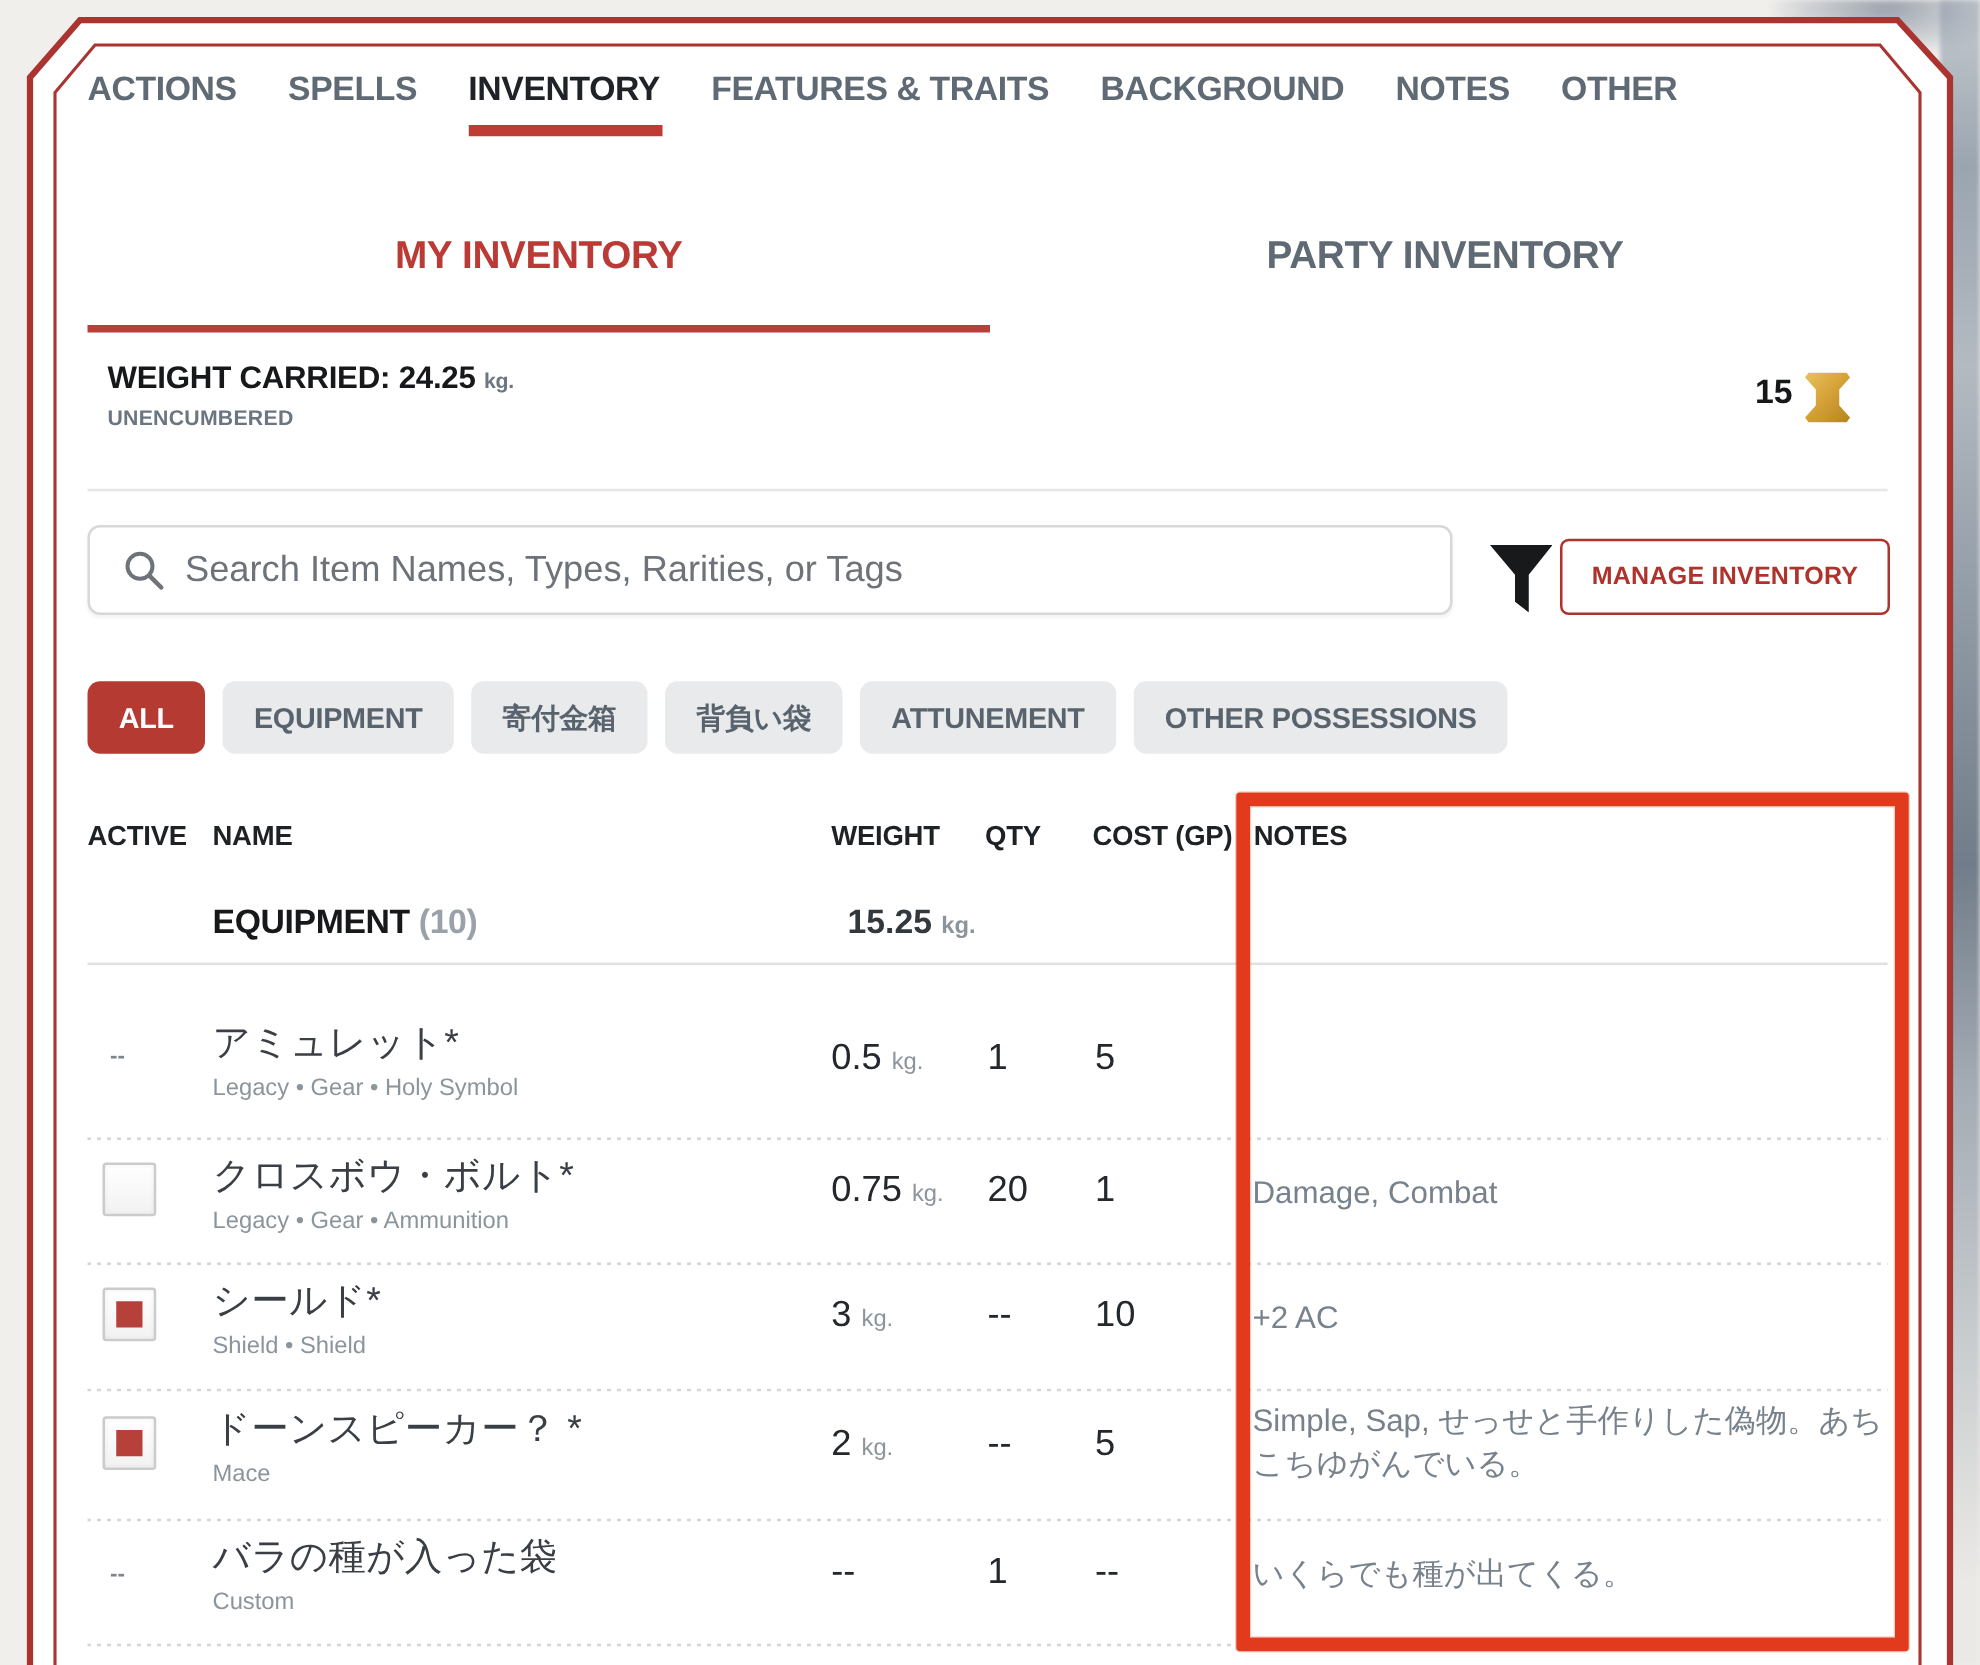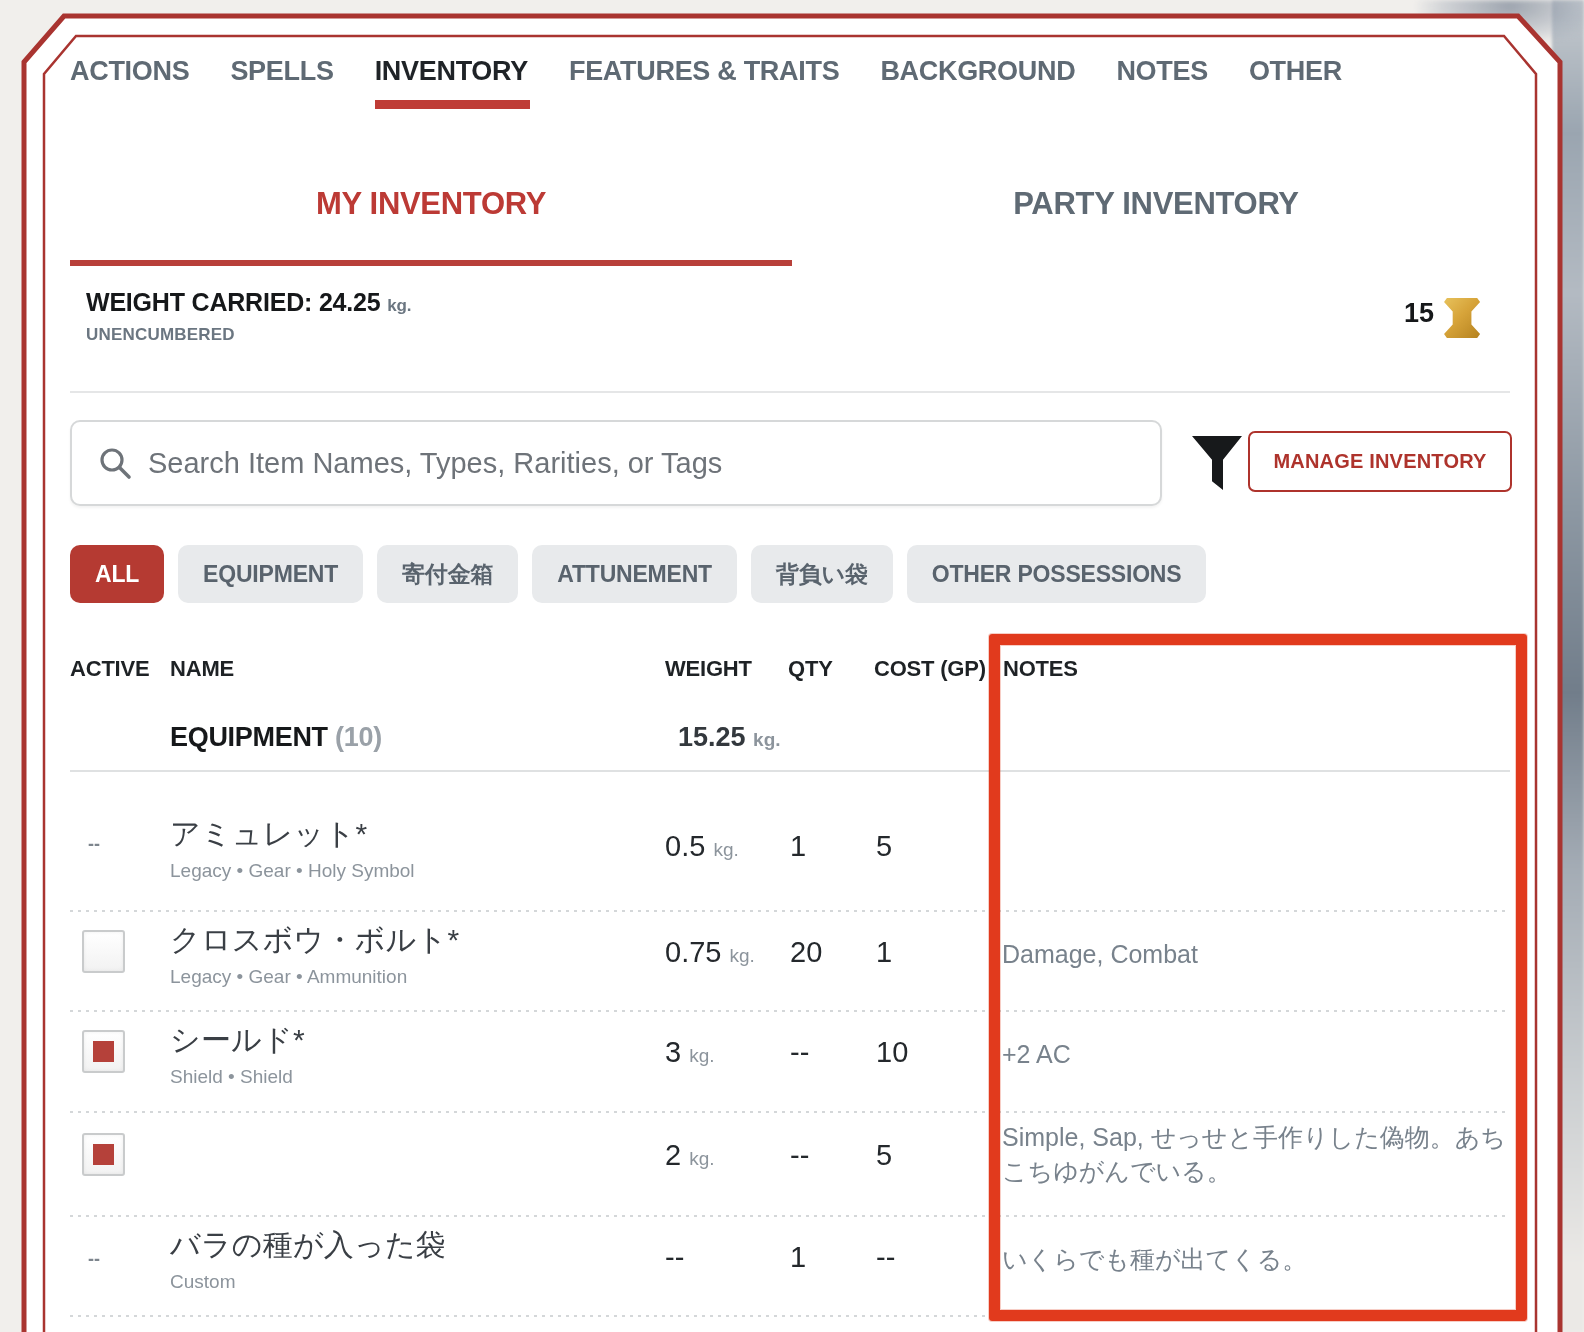--- a/index.html
+++ b/index.html
@@ -39,21 +39,21 @@
   
   .coin-wrap { position:absolute; left:1404px; top:298px; display:flex; align-items:flex-start; gap:10px; cursor:pointer; }
   .coin-amount { font-size:27px; font-weight:bold; color:#16181a; }
   .coin-icon { width:36px; height:40px; background:linear-gradient(135deg,#e7c25c 0%,#d7a43a 45%,#b5821f 100%);
     clip-path:polygon(8% 0,92% 0,100% 10%,76% 34%,76% 66%,100% 90%,92% 100%,8% 100%,0 90%,24% 66%,24% 34%,0 10%);
     filter:drop-shadow(0 0 1px #8a6314); }
 
   .divider-top { position:absolute; left:70px; top:391px; width:1440px; height:2px; background:#e5e6e7; }
 
   
-  .search-box { position:absolute; left:70px; top:420px; width:1092px; height:86px; background:#fff; border:2px solid #d6d8d9; border-radius:10px; box-shadow:0 2px 3px rgba(0,0,0,0.05); display:flex; align-items:center; }
+  .search-box { position:absolute; left:70px; top:420px; width:1092px; height:72px; background:#fff; border:2px solid #d6d8d9; border-radius:10px; box-shadow:0 2px 3px rgba(0,0,0,0.05); display:flex; align-items:center; }
   .search-icon { margin-left:26px; width:34px; height:34px; flex:0 0 auto; }
   .search-input { flex:1; border:none; outline:none; font-size:29px; color:#3a3f45; padding:0 20px 0 16px; font-family:"Liberation Sans",sans-serif; background:transparent; }
   .search-input::placeholder { color:#6e7379; opacity:1; }
 
   .funnel-icon { position:absolute; left:1192px; top:436px; width:50px; height:54px; background:#17191b;
     clip-path:polygon(0 0,100% 0,62% 44%,62% 100%,40% 84%,40% 44%); cursor:pointer; }
 
   .manage-btn { position:absolute; left:1248px; top:431px; width:264px; height:61px; background:#fff; border:2px solid #ae332c; border-radius:7px; color:#ae332c; font-size:20px; font-weight:bold; letter-spacing:0.2px; display:flex; align-items:center; justify-content:center; cursor:pointer; }
 
   
@@ -140,22 +140,22 @@
       </svg>
       <input class="search-input" type="text" placeholder="Search Item Names, Types, Rarities, or Tags" style="">
     </div>
     <div class="funnel-icon"></div>
     <button class="manage-btn">MANAGE INVENTORY</button>
 
     <div class="chips">
       <div class="chip active">ALL</div>
       <div class="chip">EQUIPMENT</div>
       <div class="chip">寄付金箱</div>
+      <div class="chip">背負い袋</div>
       <div class="chip">ATTUNEMENT</div>
-      <div class="chip">背負い袋</div>
       <div class="chip">OTHER POSSESSIONS</div>
     </div>
 
     <div class="thead th-active">ACTIVE</div>
     <div class="thead th-name">NAME</div>
     <div class="thead th-weight">WEIGHT</div>
     <div class="thead th-qty">QTY</div>
     <div class="thead th-cost">COST (GP)</div>
     <div class="thead th-notes">NOTES</div>
 
@@ -212,20 +212,24 @@
         <span class="unit">kg.</span>
       </div>
       <div class="cell-qty" style="top:24px">--</div>
       <div class="cell-cost" style="top:24px">10</div>
       <div class="cell-notes" style="top:26px">+2 AC</div>
     </div>
     <div class="divider-dot" style="top:1111px"></div>
 
     <div class="row" style="top:1113px;height:100px">
       <div class="checkbox checked" style="top:20px"></div>
+      <div class="name-wrap" style="top:10px">
+        <div class="item-name">ドーンスピーカー？ *</div>
+        <div class="item-meta">Mace</div>
+      </div>
       <div class="cell-weight" style="top:26px">
         <span>2</span>
         <span class="unit">kg.</span>
       </div>
       <div class="cell-qty" style="top:26px">--</div>
       <div class="cell-cost" style="top:26px">5</div>
       <div class="cell-notes" style="top:8px">Simple, Sap, せっせと手作りした偽物。あちこちゆがんでいる。</div>
     </div>
     <div class="divider-dot" style="top:1215px"></div>
 

